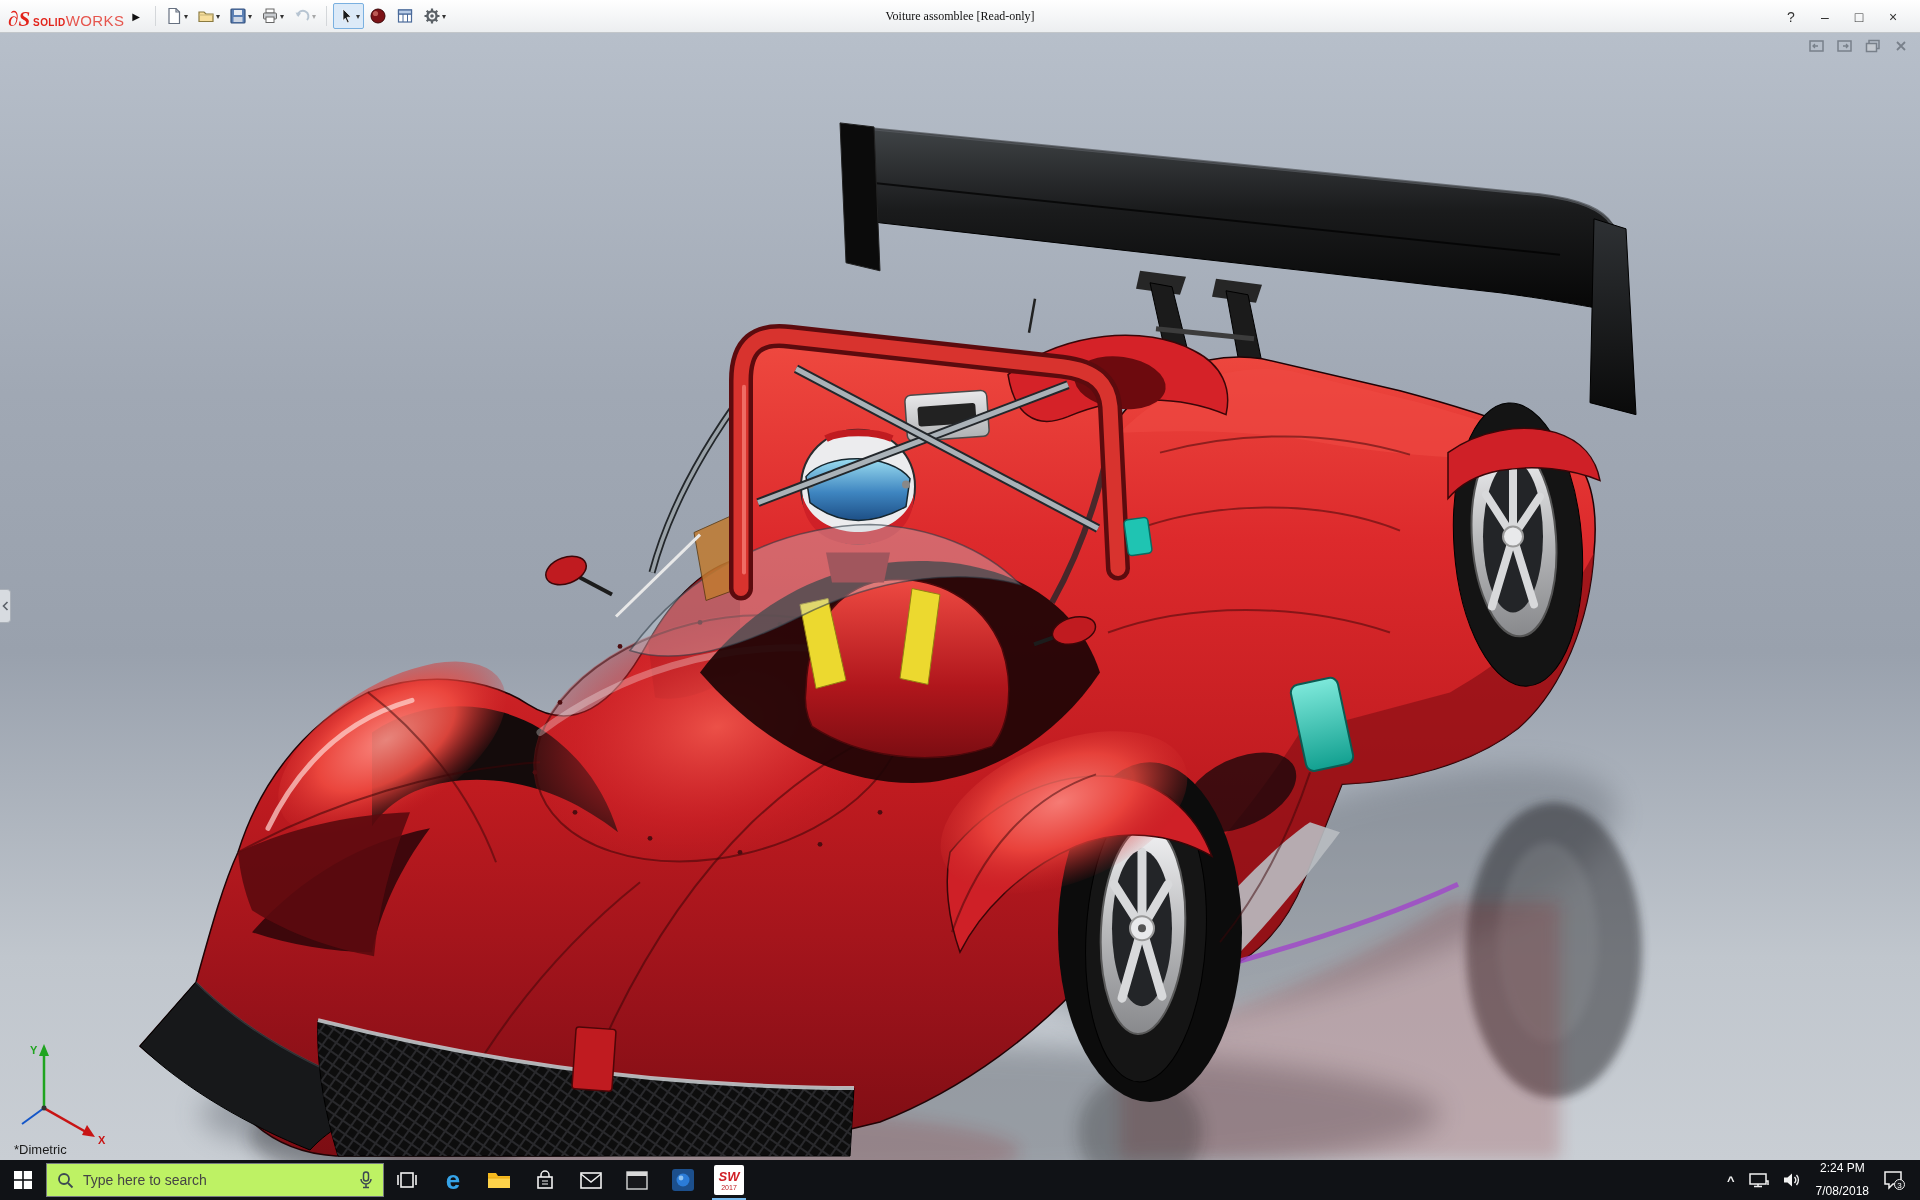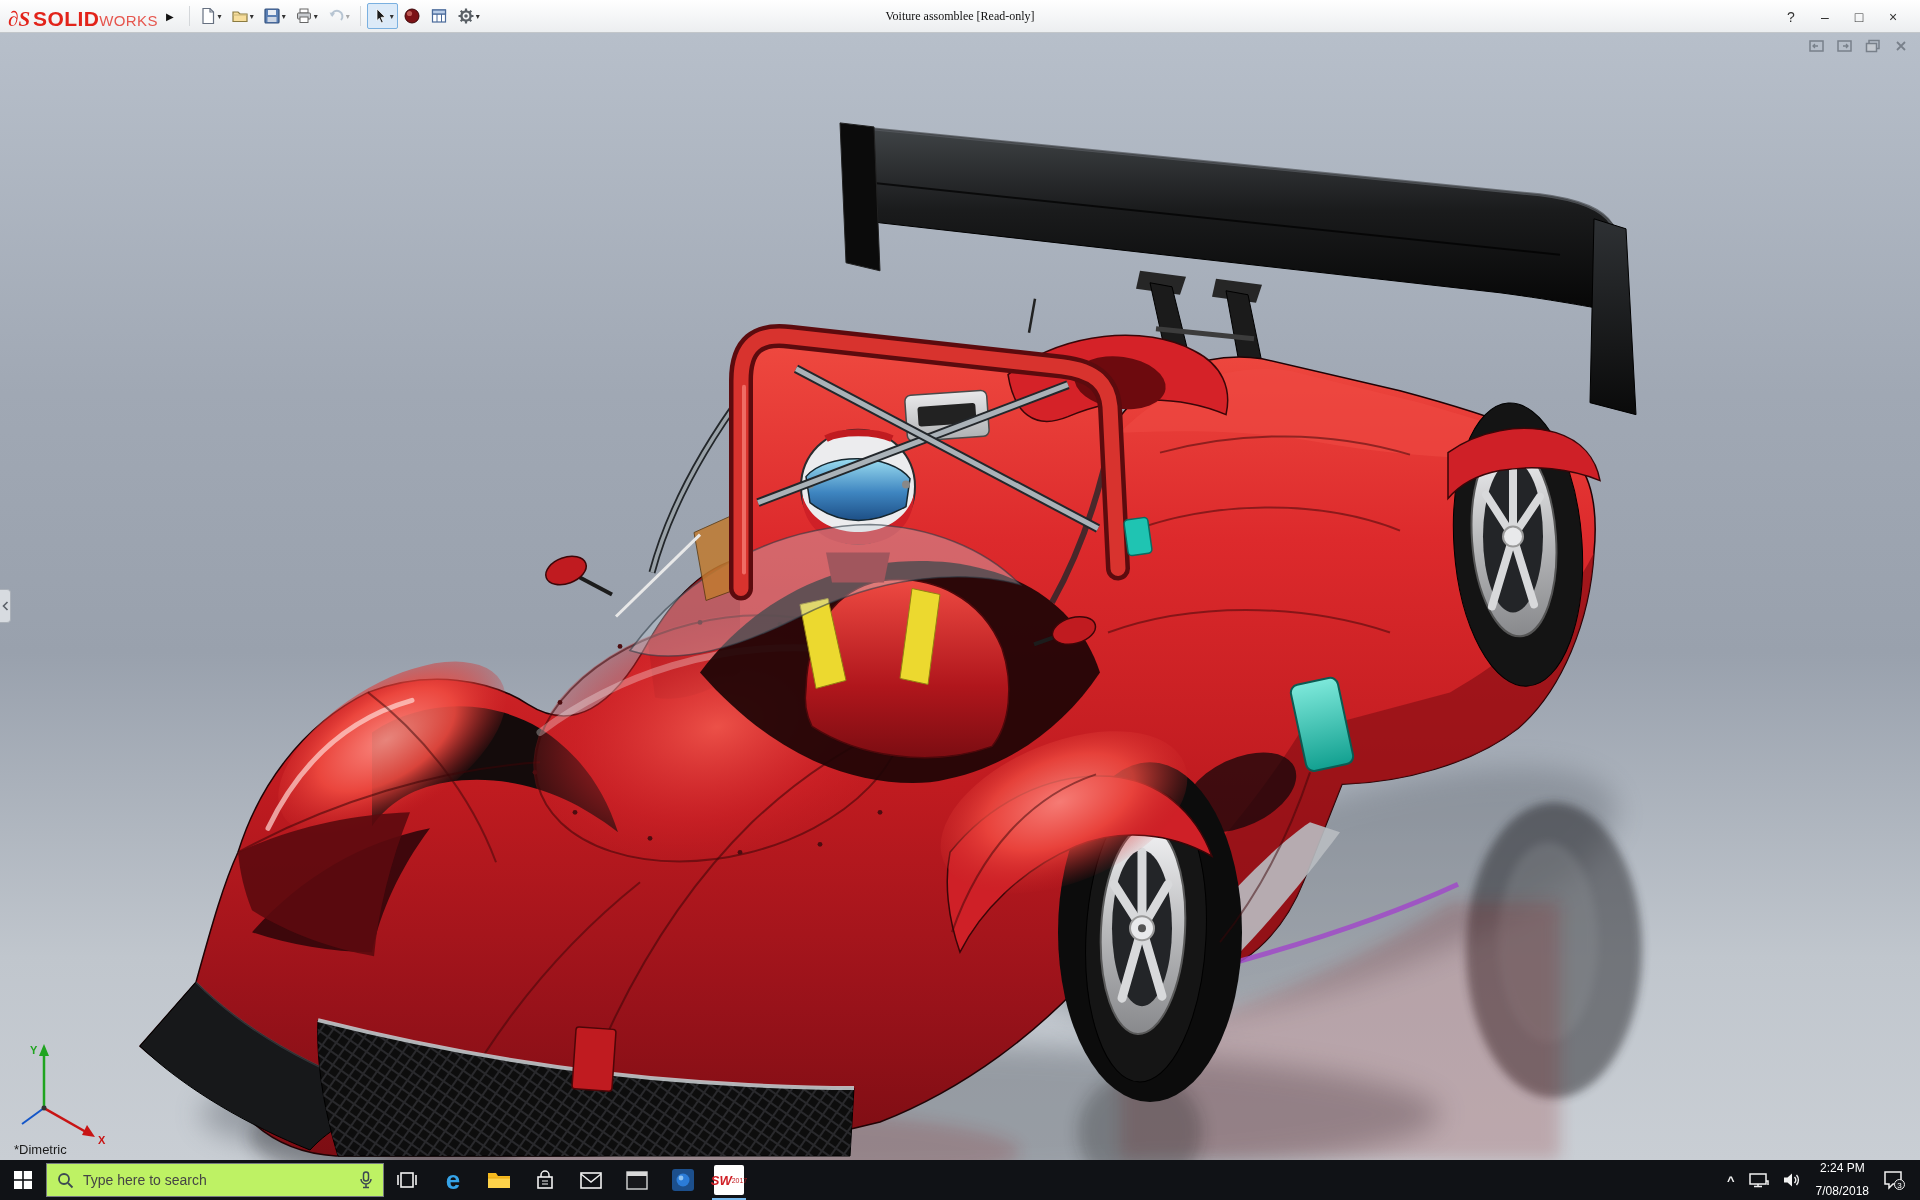--- a/index.html
+++ b/index.html
@@ -3,21 +3,21 @@
 <meta charset="utf-8">
 <style>
   * { box-sizing: border-box; margin: 0; padding: 0; }
   html,body { width:1920px; height:1200px; overflow:hidden; font-family:"Liberation Sans",sans-serif; background:#000; }
   #app { display:flex; flex-direction:column; width:1920px; height:1200px; }
 
   
   #titlebar { height:33px; flex:0 0 33px; background:linear-gradient(#ffffff,#eceef0); border-bottom:1px solid #c2c6ca; display:flex; align-items:center; padding:0 8px; position:relative; }
   .logo { display:flex; align-items:baseline; margin-right:6px; cursor:default; }
   .ds-glyph { font-family:"Liberation Serif",serif; font-style:italic; font-weight:bold; color:#e2231a; font-size:21px; margin-right:3px; }
-  .brand-bold { color:#e2231a; font-weight:bold; font-size:21px; letter-spacing:.4px; }
+  .brand-bold { color:#e2231a; font-weight:bold; font-size:10px; letter-spacing:.4px; }
   .brand-light { color:#e6554d; font-weight:normal; font-size:15px; letter-spacing:.4px;margin-top:11px; }
   .expander { font-size:10px; color:#111; margin:0 10px 0 2px; cursor:pointer; }
   .tb-group { display:flex; align-items:center; gap:1px; }
   .tb-btn { height:26px; display:flex; align-items:center; justify-content:center; padding:0 3px; border-radius:2px; border:1px solid transparent; cursor:pointer; }
   .tb-btn.active { border:1px solid #7ab0e0; background:#dceaf8; }
   .tb-btn.disabled { opacity:.40; }
   .tb-caret { font-size:8px; color:#333; margin-left:1px; }
   .tb-sep { width:1px; height:20px; background:#d4d7da; margin:0 5px; }
   #window-title { position:absolute; left:50%; transform:translateX(-50%); font-size:12px; color:#111; white-space:nowrap;font-family:Liberation Serif, serif; }
   #title-controls { position:absolute; right:10px; top:0; height:33px; display:flex; align-items:center; gap:0; }
@@ -31,21 +31,21 @@
   #panel-tab { position:absolute; left:0; top:556px; width:11px; height:34px; background:#d7dbe0; border:1px solid #aab0b8; border-left:none; border-radius:0 4px 4px 0; display:flex; align-items:center; justify-content:center; cursor:pointer; }
 
   
   #taskbar { height:40px; flex:0 0 40px; background:#101216; display:flex; align-items:stretch; color:#fff; }
   .tk-cell { width:46px; display:flex; align-items:center; justify-content:center; cursor:pointer; }
   #search-box { width:338px; margin:3px 0; background:#bef264; border:1px solid #767a80; display:flex; align-items:center; padding:0 10px; gap:9px; }
   #search-box input { border:none; outline:none; flex:1; font-size:14px; color:#222; font-family:"Liberation Sans",sans-serif; background:transparent; }
   #search-box input::placeholder { color:#454545; }
   .sw-cell { position:relative; }
   .sw-cell::after { content:""; position:absolute; left:6px; right:6px; bottom:0; height:2px; background:#76b9ed; }
-  .sw-tile { width:30px; height:30px; background:#fff; border-radius:2px; display:flex; flex-direction:row; align-items:center; justify-content:center; line-height:1; }
+  .sw-tile { width:30px; height:30px; background:#fff; border-radius:2px; display:flex; flex-direction:column; align-items:center; justify-content:center; line-height:1; }
   .sw-tile .sw-t { color:#d01f26; font-weight:bold; font-style:italic; font-size:13px; }
   .sw-tile .sw-y { color:#c01b20; font-size:7px; margin-top:1px; }
   #tray { margin-left:auto; display:flex; align-items:center; padding-right:8px; }
   .tray-item { padding:0 7px; height:40px; display:flex; align-items:center; justify-content:center; cursor:pointer; }
   #tray-caret { font-size:13px; font-weight:bold; color:#f2f2f2; }
   #clock { flex-direction:column; line-height:15px; font-size:12px; text-align:center; color:#fff;gap:8px; }
 </style>
 </head>
 <body>
 

